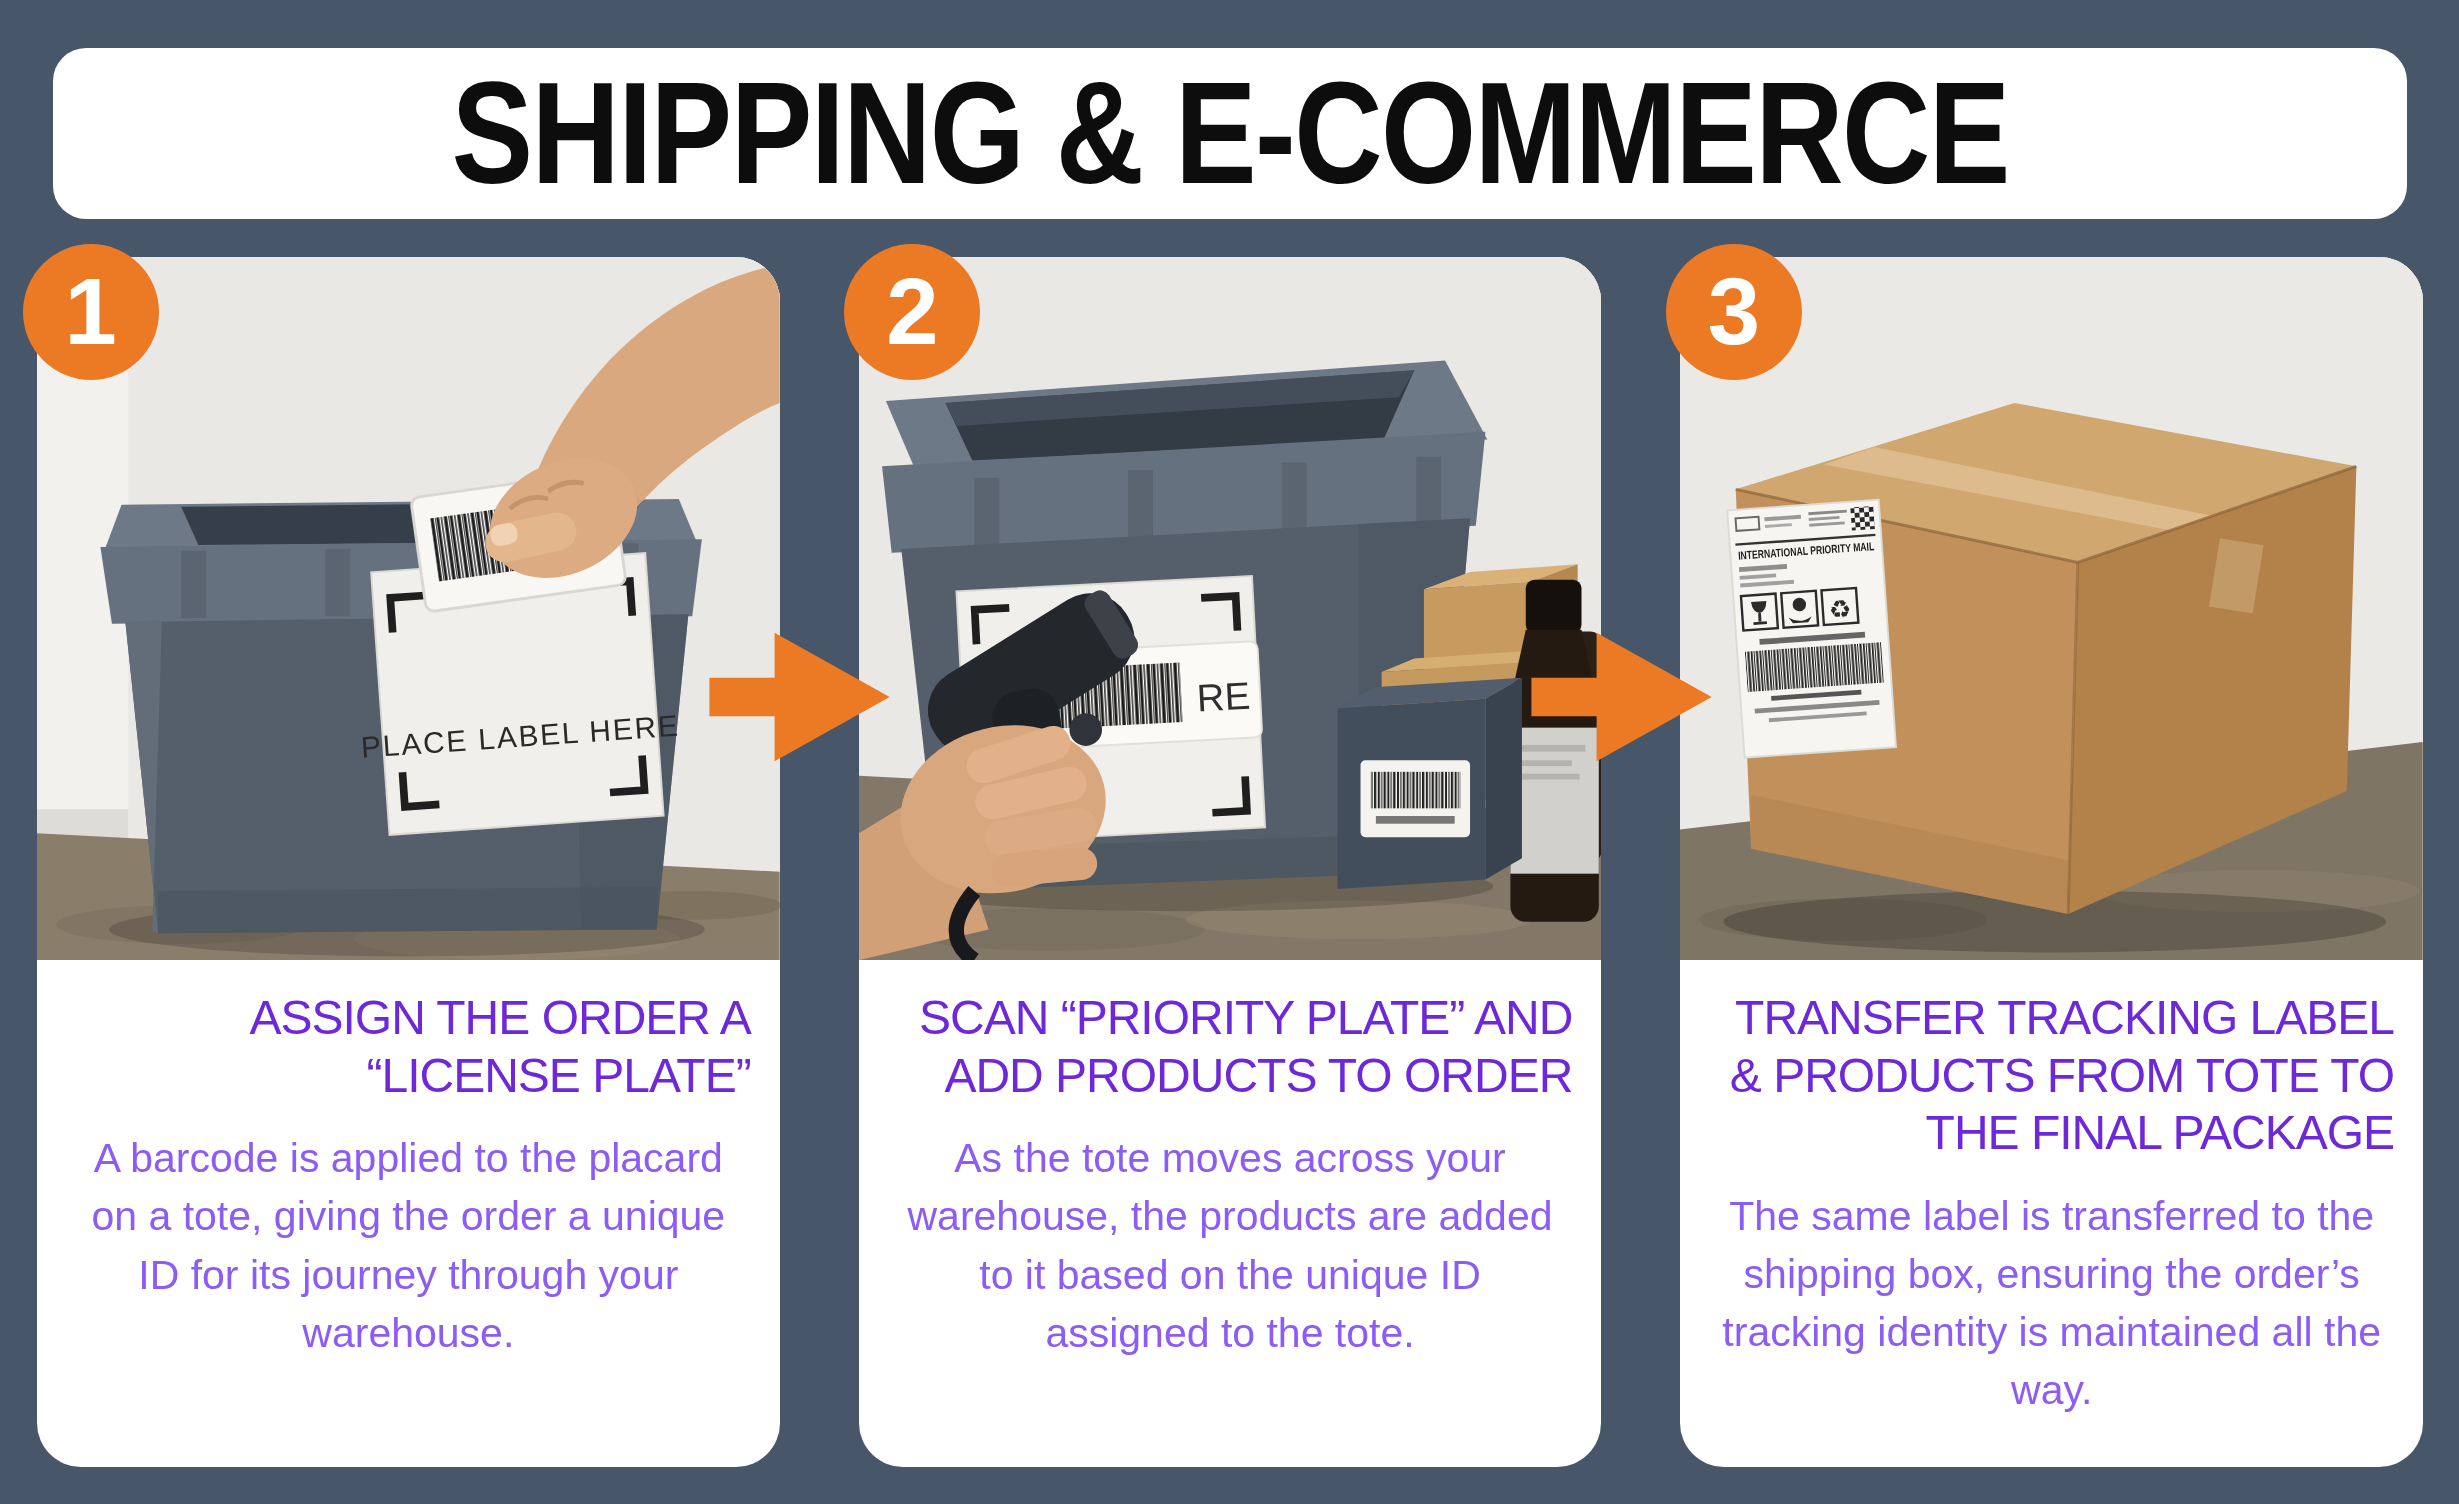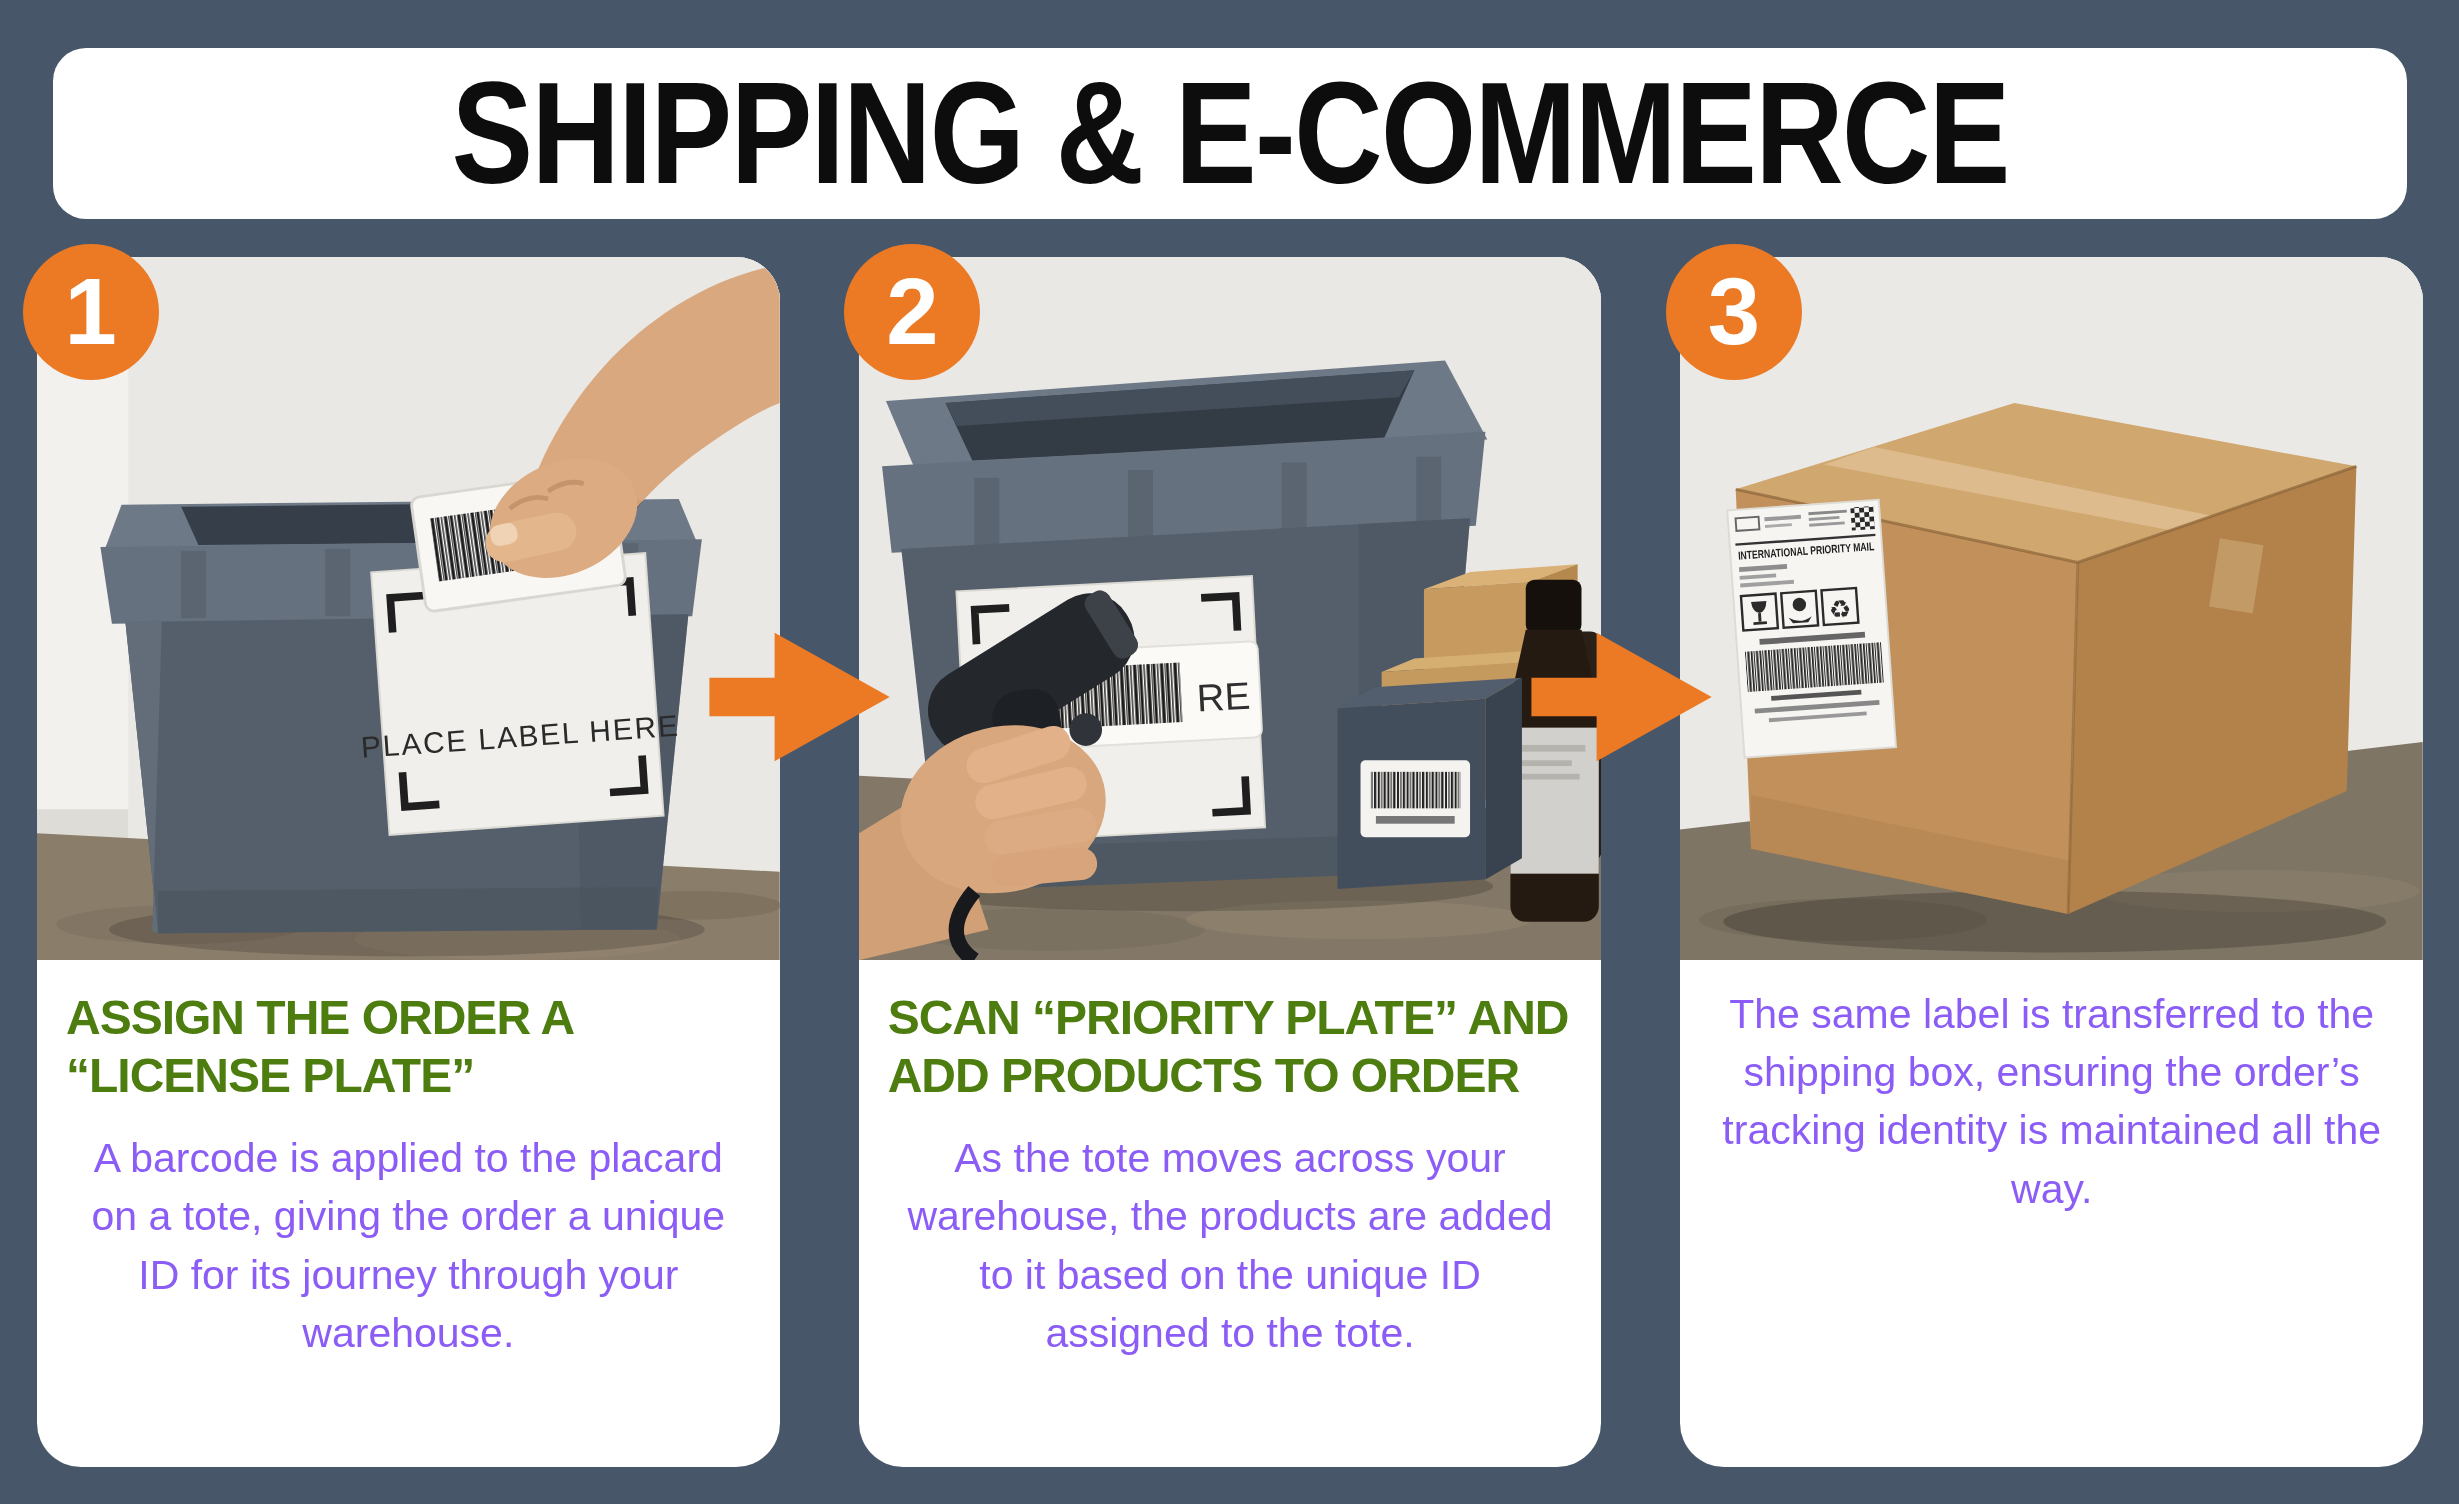--- a/index.html
+++ b/index.html
@@ -67,24 +67,24 @@
     font-weight: bold;
     display: flex;
     align-items: center;
     justify-content: center;
     z-index: 4;
   }
   .panel h2 {
     margin: 29px 29px 0;
     font-size: 48px;
     line-height: 1.2;
-    font-weight: bold;
+    font-weight: normal;
     letter-spacing: -1px;
-    text-align: left;
-    color: #4d7c0f;
+    text-align: right;
+    color: #6d28d9;
   }
   .panel p {
     margin: 25px 40px 0;
     font-size: 41px;
     line-height: 1.42;
     text-align: center;
     color: #8b5cf6;
   }
   
   .arrow {
@@ -339,20 +339,21 @@
               <text x="168" y="378" text-anchor="middle" font-size="26" fill="#2b2b2b">♻</text>
             </g>
             <rect x="82" y="394" width="110" height="6" fill="#666666"></rect>
             <rect x="66" y="406" width="142" height="42" fill="url(#p3bc)"></rect>
             <rect x="90" y="454" width="94" height="5" fill="#555555"></rect>
             <rect x="72" y="466" width="130" height="5" fill="#888888"></rect>
             <rect x="86" y="477" width="102" height="4" fill="#999999"></rect>
           </g>
         </svg>
       </div>
+      <h2>TRANSFER TRACKING LABEL &amp; PRODUCTS FROM TOTE TO THE FINAL PACKAGE</h2>
       <p>The same label is transferred to the shipping box, ensuring the order’s tracking identity is maintained all the way.</p>
     </section>
 
     <div class="arrow arrow-1">
       <svg viewBox="0 0 190 146">
         <polygon points="0,53 68,53 68,6 188,73 68,140 68,93 0,93" fill="#EC7A24"></polygon>
       </svg>
     </div>
     <div class="arrow arrow-2">
       <svg viewBox="0 0 190 146">

